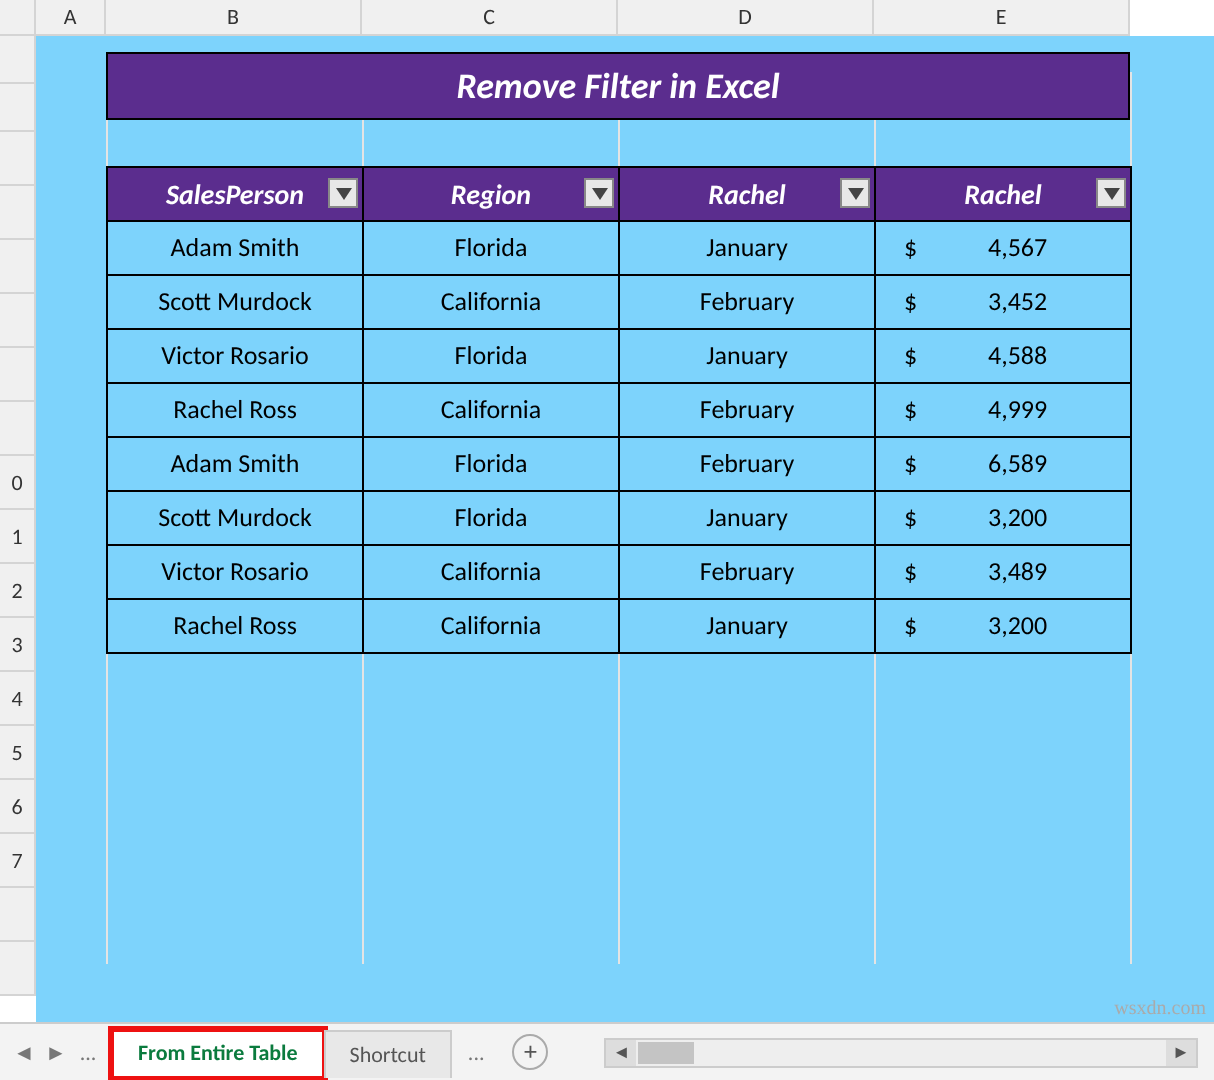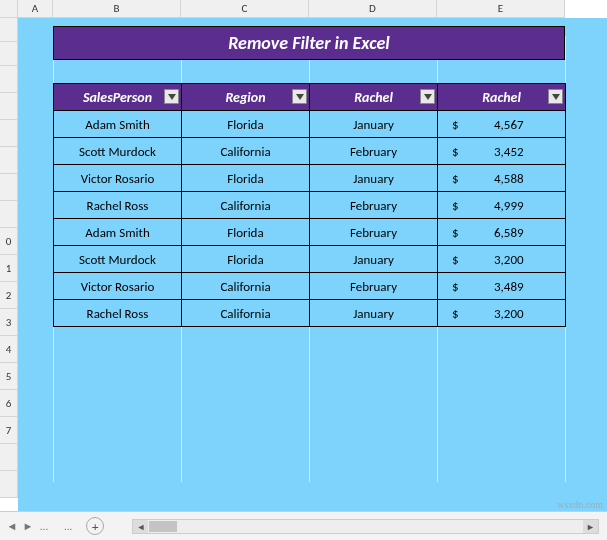--- a/index.html
+++ b/index.html
@@ -173,20 +173,22 @@
 </div>
 
 <div class="watermark">wsxdn.com</div>
 
 <div class="tab-bar">
   <div class="tab-nav">
     <span>◄</span>
     <span>►</span>
     <span>...</span>
   </div>
+  <div class="tab active tab-redbox">From Entire Table</div>
+  <div class="tab inactive">Shortcut</div>
   <div class="tab-more">...</div>
   <div class="plus">+</div>
   <div class="hscroll">
     <div class="hscroll-arrow">◄</div>
     <div class="hscroll-thumb"></div>
     <div style="flex:1"></div>
     <div class="hscroll-arrow">►</div>
   </div>
 </div>
 

